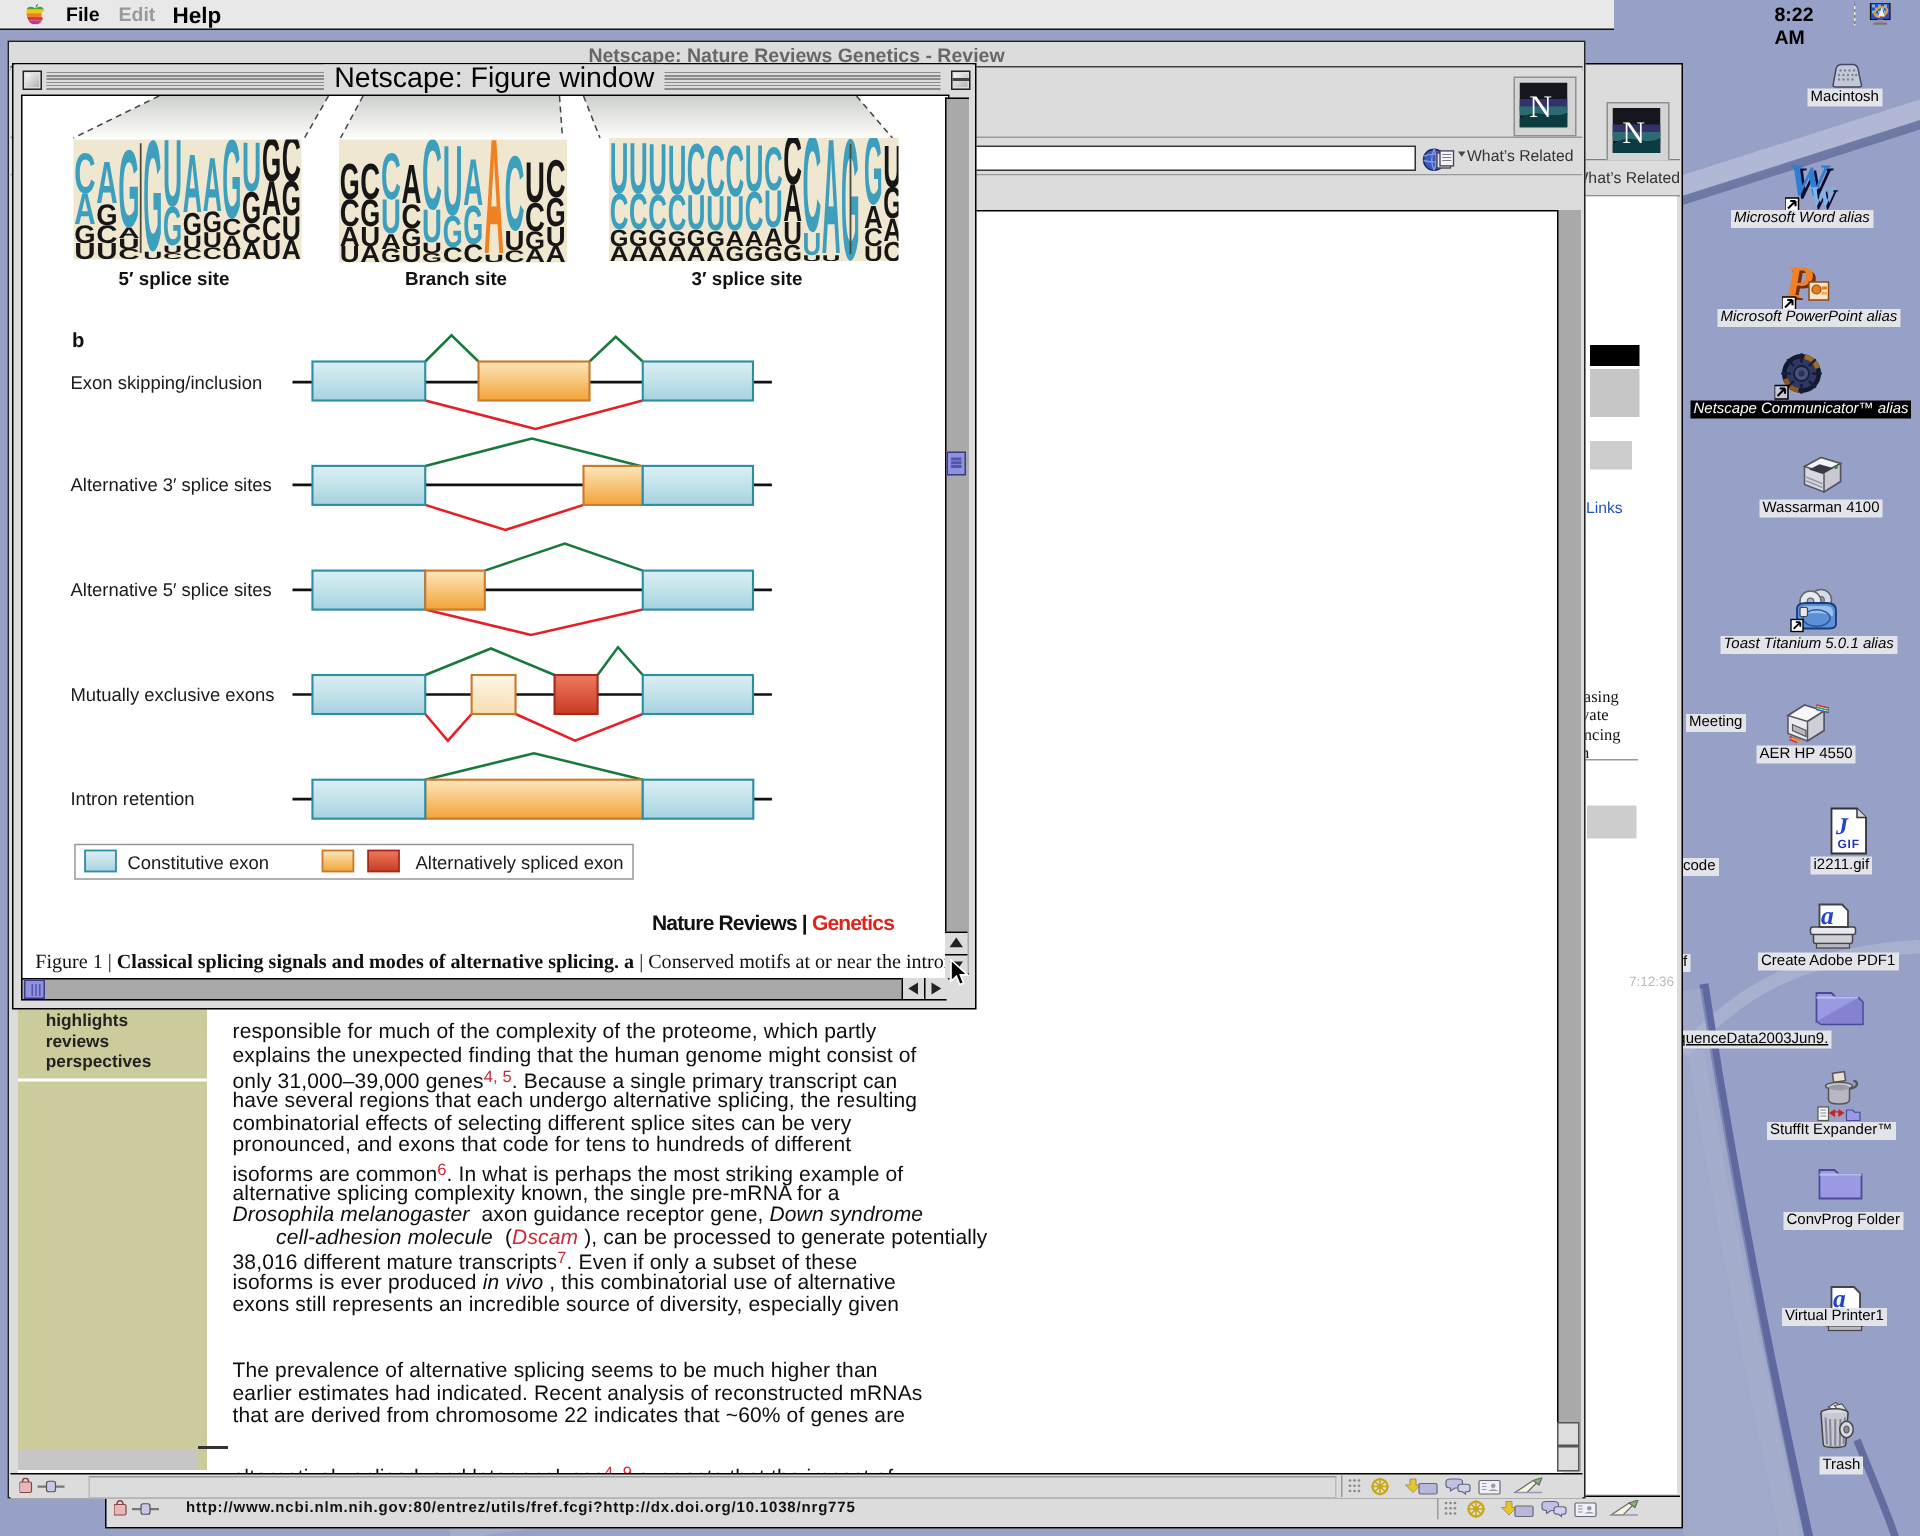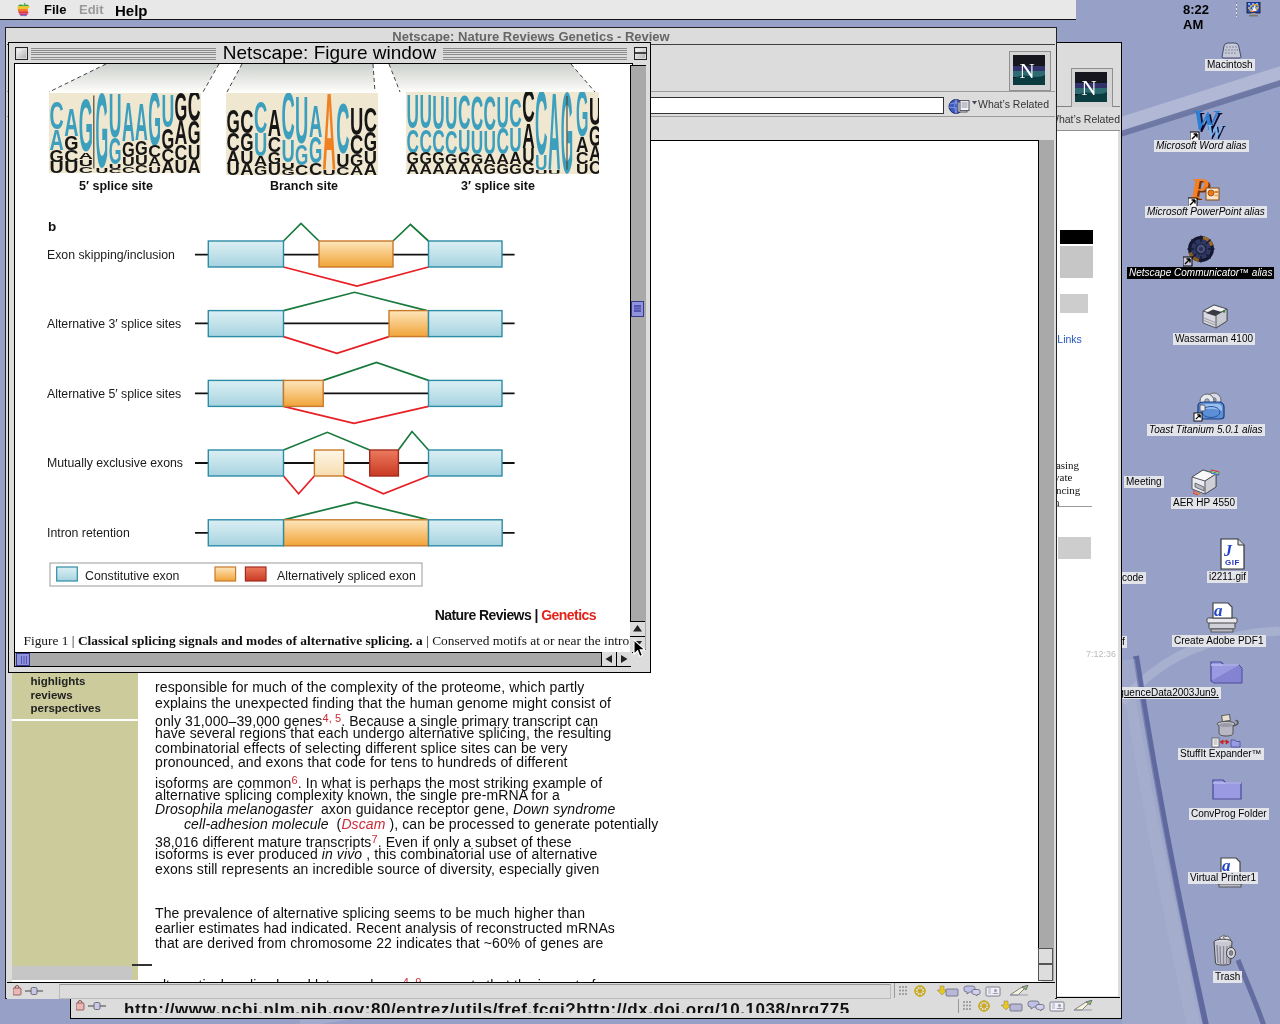--- a/index.html
+++ b/index.html
@@ -253,21 +253,21 @@
     <div class="abs" style="left:1014px;top:518px;font-size:9px;color:#bbb;">7:12:36</div>
   </div>
 
   <div class="abs" style="left:1px;top:954px;right:1px;height:16px;background:#dcdcdc;border-top:1px solid #000;">
     <svg class="abs" style="left:4px;top:2px;" width="50" height="12" viewBox="0 0 50 12">
       <rect x="0" y="3" width="8" height="7" rx="1" fill="#e8b8b8" stroke="#884444" stroke-width="0.8"></rect>
       <path d="M2,3 Q2,0.5 4,0.5 Q6,0.5 6,3" fill="none" stroke="#884444" stroke-width="1"></path>
       <path d="M12,6 L18,6 M24,6 L30,6" stroke="#777" stroke-width="1.5"></path>
       <rect x="18" y="2.5" width="6" height="7" rx="1.5" fill="#c8c8e8" stroke="#555" stroke-width="0.8"></rect>
     </svg>
-    <div class="abs" style="left:52px;top:2px;font-size:17px;font-weight:bold;color:#111;letter-spacing:0.55px;">http://www.ncbi.nlm.nih.gov:80/entrez/utils/fref.fcgi?http://dx.doi.org/10.1038/nrg775</div>
+    <div class="abs" style="left:52px;top:2px;font-size:10px;font-weight:bold;color:#111;letter-spacing:0.55px;">http://www.ncbi.nlm.nih.gov:80/entrez/utils/fref.fcgi?http://dx.doi.org/10.1038/nrg775</div>
     <div class="abs" style="left:886px;top:0px;width:146px;height:15px;border-left:1px solid #999;">
       <svg class="abs" style="left:3px;top:2px;" width="140" height="12" viewBox="0 0 140 12">
         <g fill="#888">
             <circle cx="2" cy="2" r="0.9"></circle>
             <circle cx="5" cy="2" r="0.9"></circle>
             <circle cx="8" cy="2" r="0.9"></circle>
             <circle cx="2" cy="5.5" r="0.9"></circle>
             <circle cx="5" cy="5.5" r="0.9"></circle>
             <circle cx="8" cy="5.5" r="0.9"></circle>
             <circle cx="2" cy="9" r="0.9"></circle>

